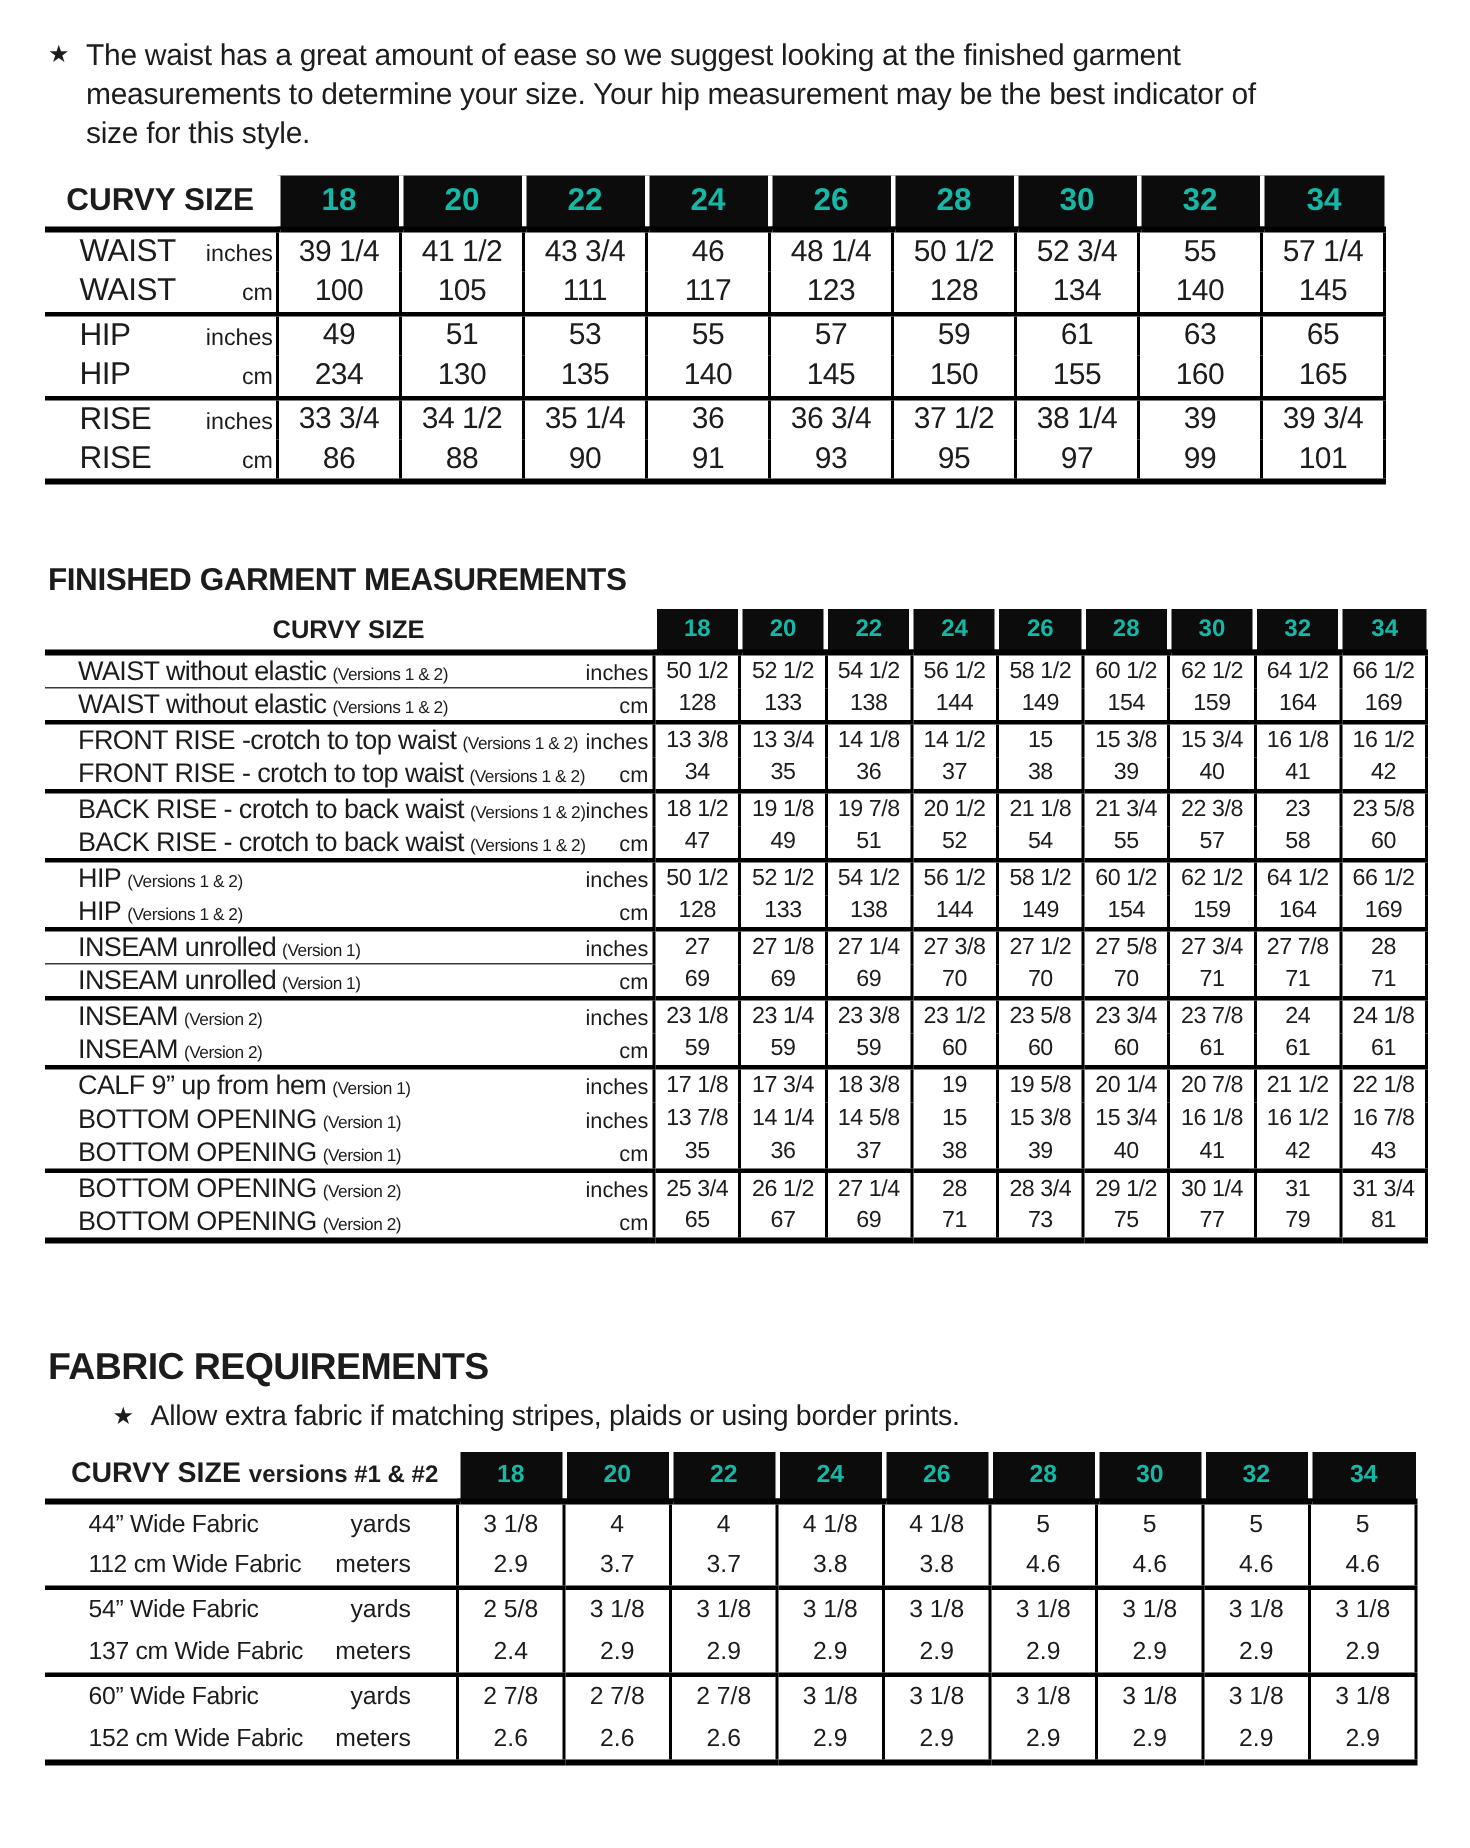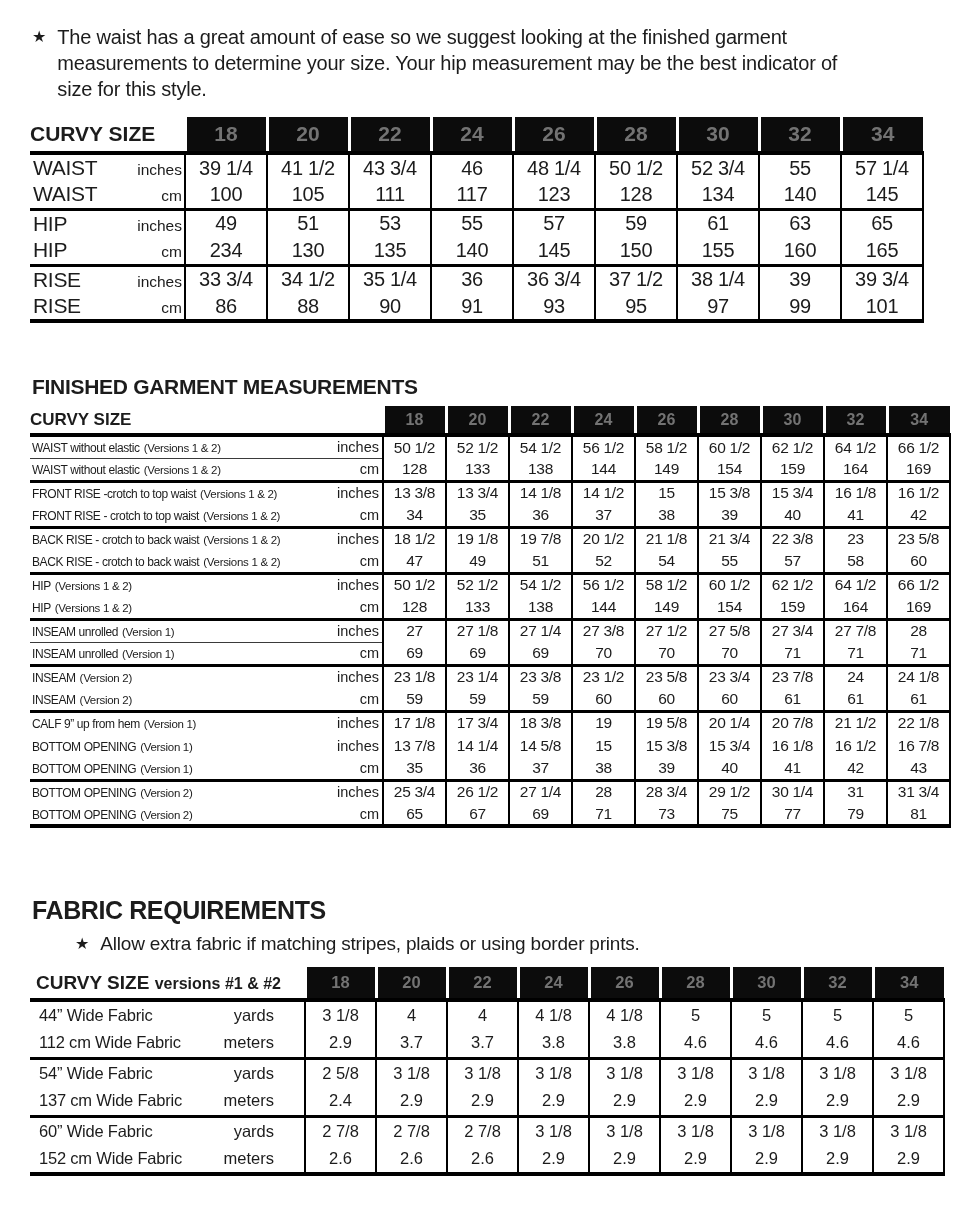--- a/index.html
+++ b/index.html
@@ -18,27 +18,27 @@
   .note-row { display: flex; align-items: flex-start; max-width: 825px; margin: 0 0 15px 2px; }
   .note-row .star { font-size: 16px; line-height: 26px; margin-right: 11px; }
   .note-row .note-text { font-size: 20px; line-height: 26px; letter-spacing: -0.2px; }
   .fabric-note { margin: 0 0 10px 45px; max-width: 860px; }
   .fabric-note .note-text { font-size: 19px; }
 
   
   table { border-collapse: collapse; table-layout: fixed; }
   th, td { font-weight: normal; vertical-align: middle; }
   tr.head th.size {
-    background: #0c0c0c; color: #737373; font-weight: bold; text-align: center;
+    background: #0c0c0c; color: #14b8a6; font-weight: bold; text-align: center;
     border-left: 3px solid #ffffff; border-bottom: 4px solid #000;
   }
-  tr.head th.corner { text-align: left; border-bottom: 4px solid #000; }
+  tr.head th.corner { text-align: center; border-bottom: 4px solid #000; }
   tr.head th.corner .corner-label { font-weight: bold; }
   th.rowlabel { border-right: 2px solid #000; text-align: left; }
-  th.rowlabel .labwrap { display: flex; align-items: baseline; white-space: nowrap; }
+  th.rowlabel .labwrap { display: flex; align-items: baseline; white-space: nowrap; margin-left: 20px; }
   th.rowlabel .unit { margin-left: auto; }
   td.val { border-left: 2px solid #000; text-align: center; }
   td.val:last-child { border-right: 2px solid #000; }
   tr.group-end th, tr.group-end td { border-bottom: 3px solid #000; }
   tr.table-end th, tr.table-end td { border-bottom: 4px solid #000; }
 
   
   .t-body col.col-label { width: 155px; }
   .t-body col.col-size  { width: 82px; }
   .t-body tr.head th { height: 36px; font-size: 21px; }
@@ -46,21 +46,21 @@
   .t-body th.rowlabel .unit { font-size: 15.5px; margin-right: 2px; }
   .t-body td.val { font-size: 20px; height: 28px; letter-spacing: -0.3px; }
 
   
   .t-garment { margin-top: 4px; }
   .t-garment col.col-label { width: 353px; }
   .t-garment col.col-size  { width: 63px; }
   .t-garment tr.head th { height: 29px; }
   .t-garment tr.head th.corner { font-size: 17px; }
   .t-garment tr.head th.size { font-size: 16px; }
-  .t-garment th.rowlabel .lbl  { font-size: 12px; letter-spacing: -0.4px; padding-left: 2px; }
+  .t-garment th.rowlabel .lbl  { font-size: 18px; letter-spacing: -0.4px; padding-left: 2px; }
   .t-garment th.rowlabel .note { font-size: 11.5px; letter-spacing: -0.3px; margin-left: 4px; }
   .t-garment th.rowlabel .unit { font-size: 14.5px; margin-right: 3px; }
   .t-garment th.divider { border-bottom: 1.5px solid #3a3a3a; }
   .t-garment td.val { font-size: 15.5px; height: 23px; letter-spacing: -0.3px; }
 
   
   .t-fabric { margin-top: 4px; }
   .t-fabric col.col-label { width: 275px; }
   .t-fabric col.col-size  { width: 71px; }
   .t-fabric tr.head th { height: 33px; }

